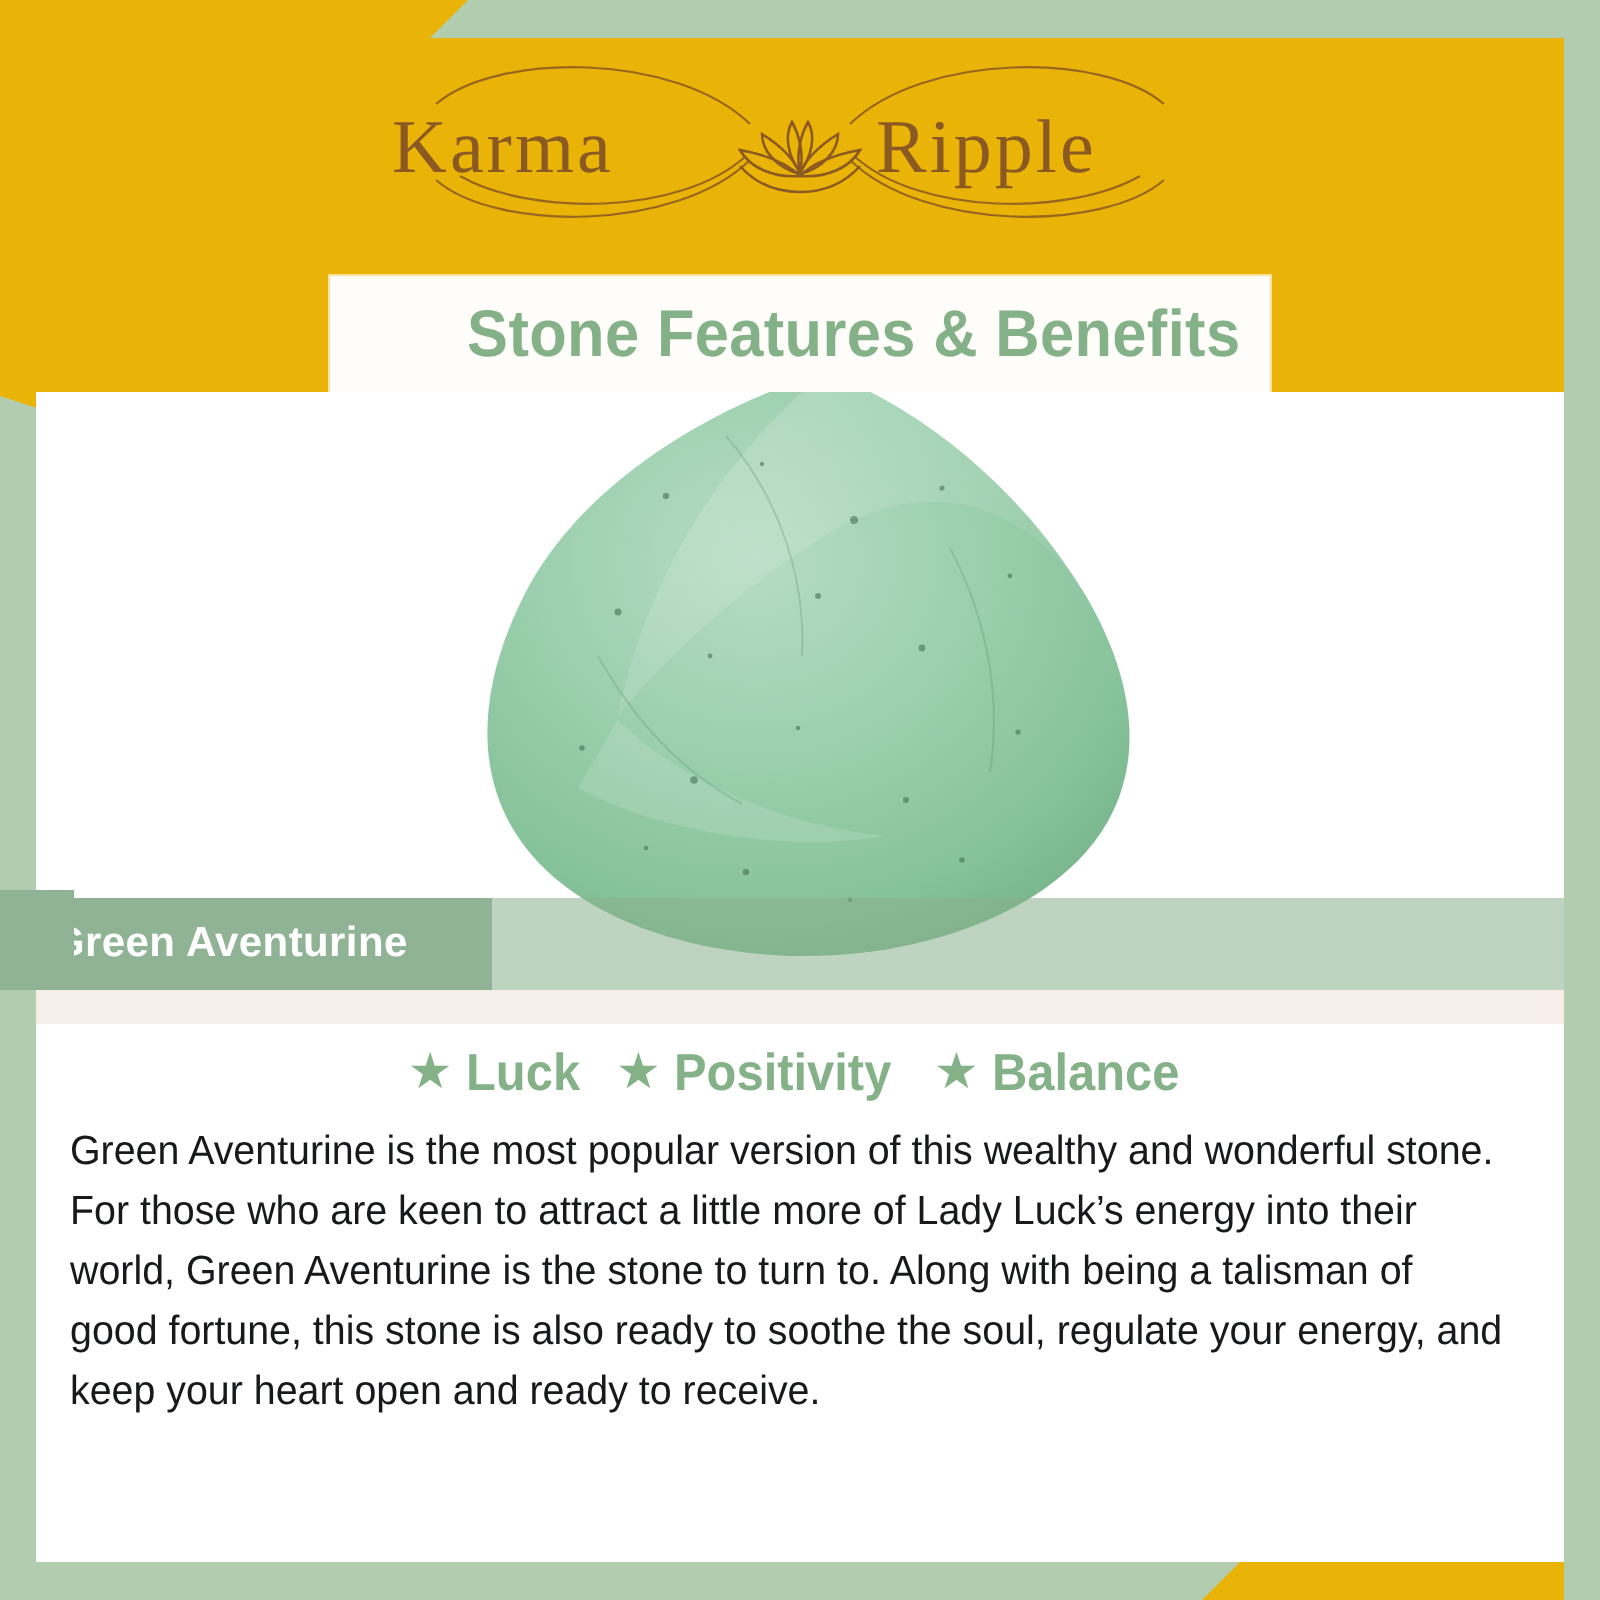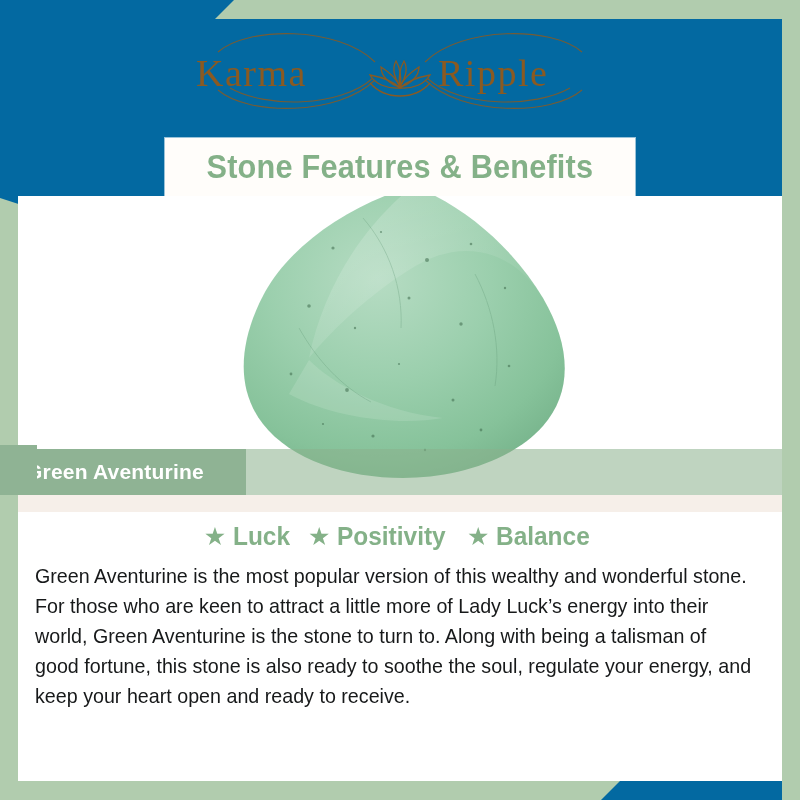--- a/index.html
+++ b/index.html
@@ -2,21 +2,21 @@
 <html><head>
 <meta charset="utf-8">
 <style>
   html,body{margin:0;padding:0;}
   body{
     width:800px;height:800px;
     background:#f6f1ec;
     font-family:"Liberation Sans",sans-serif;
     overflow:hidden;
   }
-  #page{position:relative;width:800px;height:800px;overflow:hidden;background:#0369a1;}
+  #page{position:relative;width:800px;height:800px;overflow:hidden;background:#eab308;}
 
   
   .frame-top{
     position:absolute;top:0;left:215px;width:585px;height:19px;
     background:var(--frame);
     clip-path:polygon(19px 0,100% 0,100% 100%,0 100%);
   }
   .frame-right{
     position:absolute;top:0;right:0;width:18px;height:800px;background:var(--frame);
   }
@@ -37,21 +37,21 @@
   .logo-svg{display:block;}
   .logo-text{
     font-family:"Liberation Serif",serif;
     font-size:38px;letter-spacing:1.5px;fill:#8a5a22;
   }
 
   
   .title-banner{
     position:absolute;left:165px;top:138px;width:470px;height:58px;
     background:#fffdfa;
-    display:flex;align-items:center;justify-content:center;
+    display:flex;align-items:center;justify-content:flex-end;
     box-shadow:0 0 0 1px rgba(255,255,255,.6);
   }
   .title-text{
     font-family:"Liberation Sans Narrow","Liberation Sans",sans-serif;
     font-weight:bold;font-size:33px;color:var(--sage);
     letter-spacing:.2px;transform:scaleX(.93);transform-origin:center;
     white-space:nowrap;
   }
 
   

